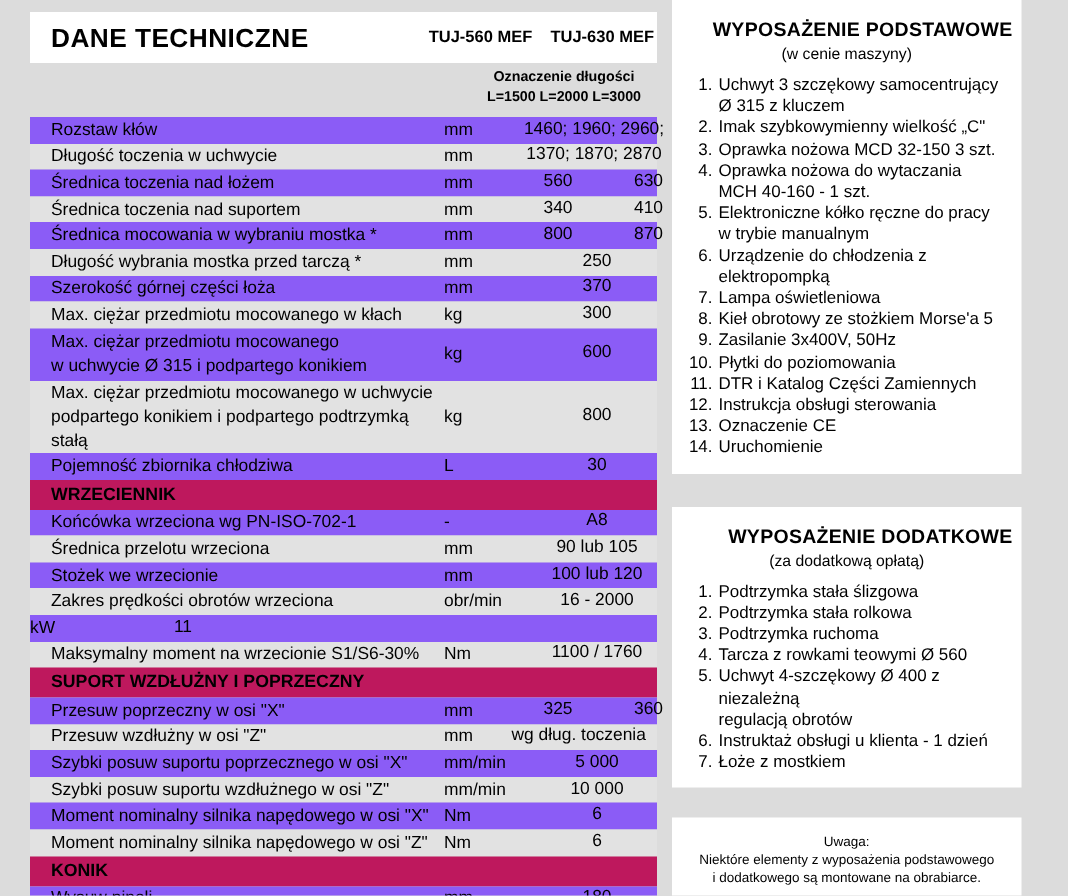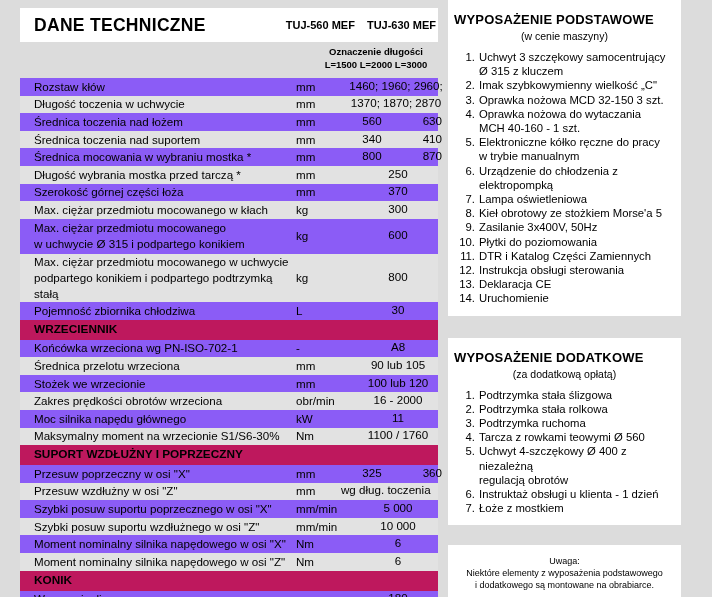--- a/index.html
+++ b/index.html
@@ -140,21 +140,21 @@
     left: 448px;
     top: 0;
     width: 233px;
   }
   .eq-block {
     background: #ffffff;
     box-sizing: border-box;
     padding: 12px 6px 10px 6px;
   }
   .eq-title {
-    text-align: left;
+    text-align: right;
     font-size: 13px;
     font-weight: bold;
     letter-spacing: 0.2px;
     color: #000;
     line-height: 16px;
   }
   .eq-sub {
     text-align: center;
     font-size: 10.5px;
     color: #000;
@@ -328,21 +328,20 @@
         </div>
       </div>
       <div class="trow alt">
         <div class="label">Zakres prędkości obrotów wrzeciona</div>
         <div class="unit">obr/min</div>
         <div class="vals">
           <div class="v-wide">16 - 2000</div>
         </div>
       </div>
       <div class="trow">
-        <div class="label">Moc silnika napędu głównego</div>
         <div class="unit">kW</div>
         <div class="vals">
           <div class="v-wide">11</div>
         </div>
       </div>
       <div class="trow alt">
         <div class="label">Maksymalny moment na wrzecionie S1/S6-30%</div>
         <div class="unit">Nm</div>
         <div class="vals">
           <div class="v-wide">1100 / 1760</div>
@@ -452,21 +451,21 @@
         <li class="eq-item">
           <span class="eq-num">11.</span>
           <span class="eq-text">DTR i Katalog Części Zamiennych</span>
         </li>
         <li class="eq-item">
           <span class="eq-num">12.</span>
           <span class="eq-text">Instrukcja obsługi sterowania</span>
         </li>
         <li class="eq-item">
           <span class="eq-num">13.</span>
-          <span class="eq-text">Deklaracja CE</span>
+          <span class="eq-text">Oznaczenie CE</span>
         </li>
         <li class="eq-item">
           <span class="eq-num">14.</span>
           <span class="eq-text">Uruchomienie</span>
         </li>
       </ul>
   </div>
 
   <div style="height:22px"></div>
 

